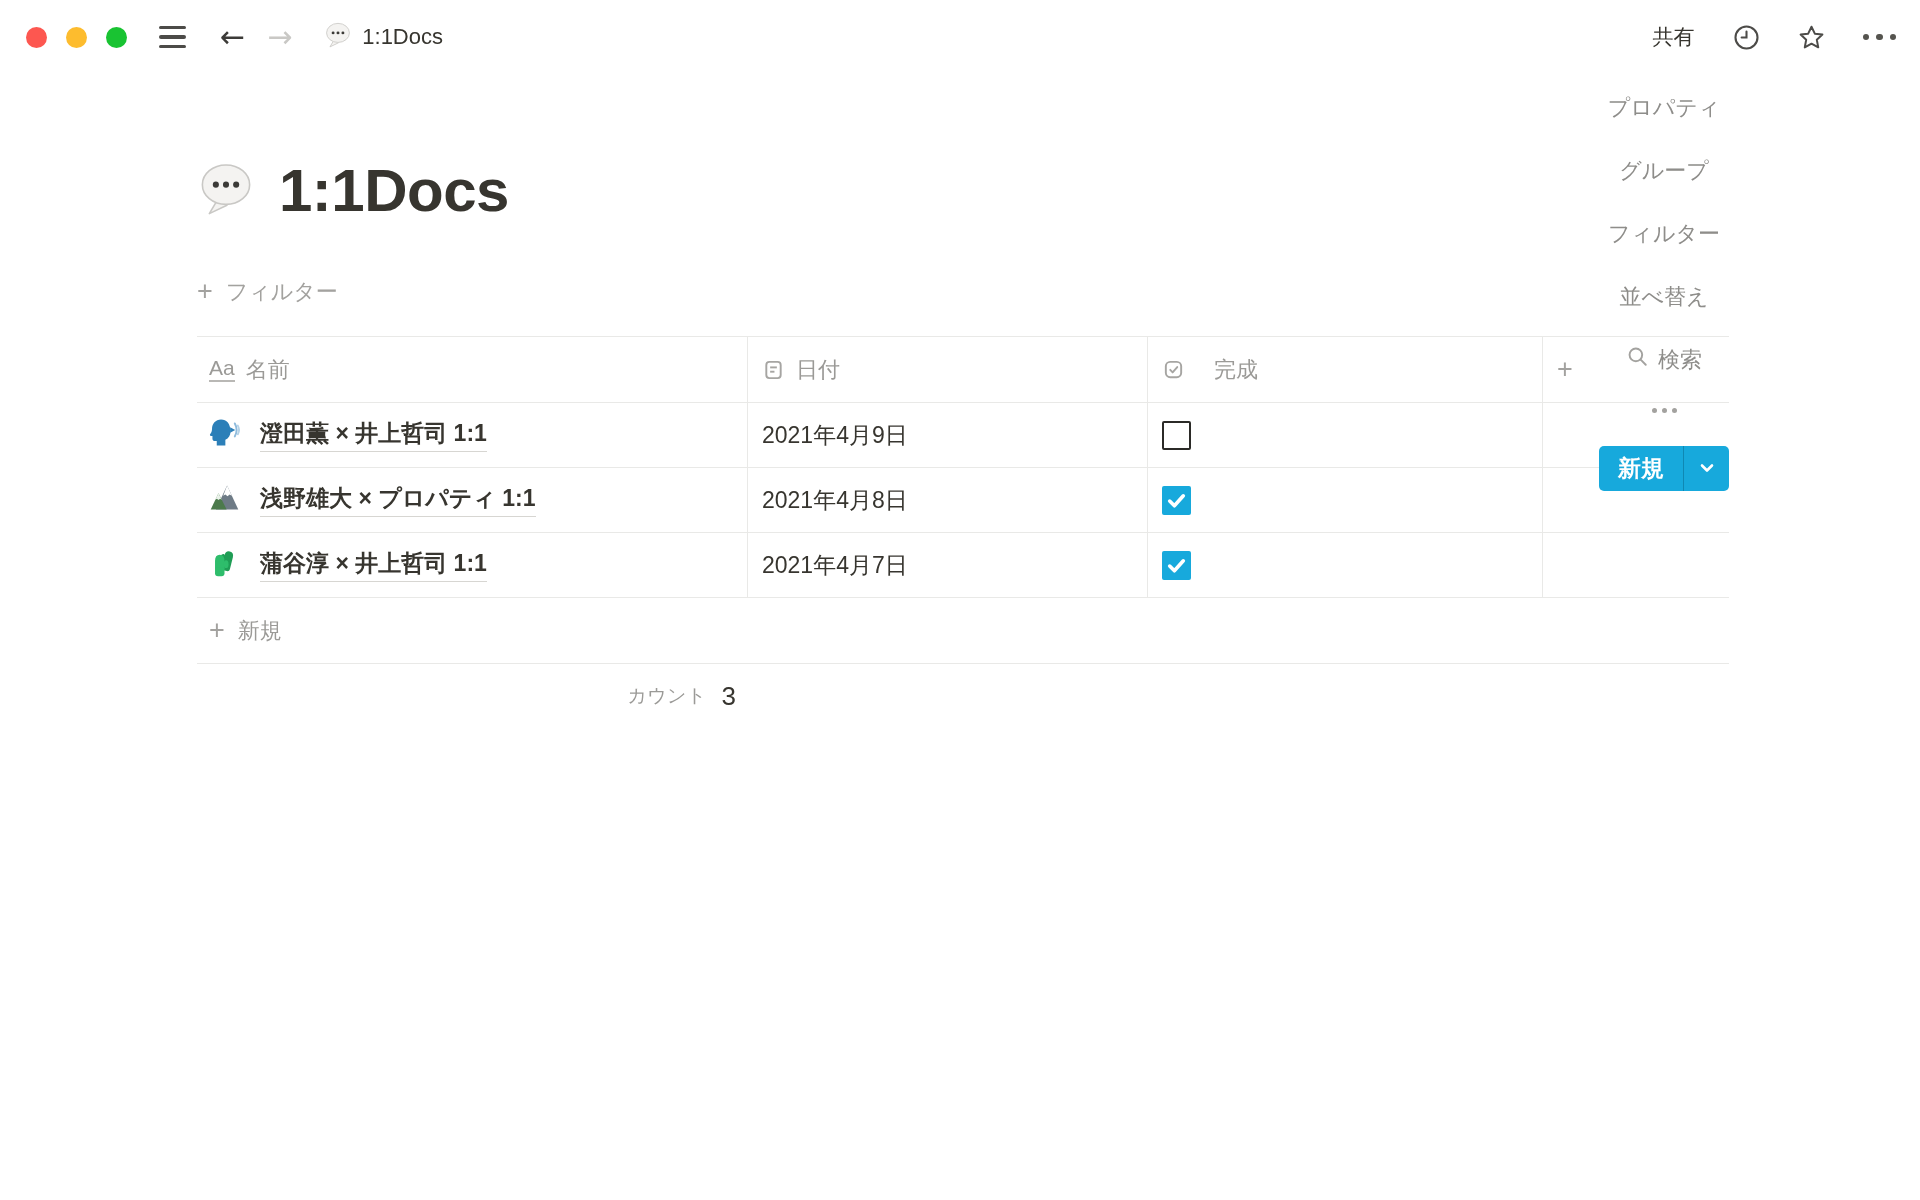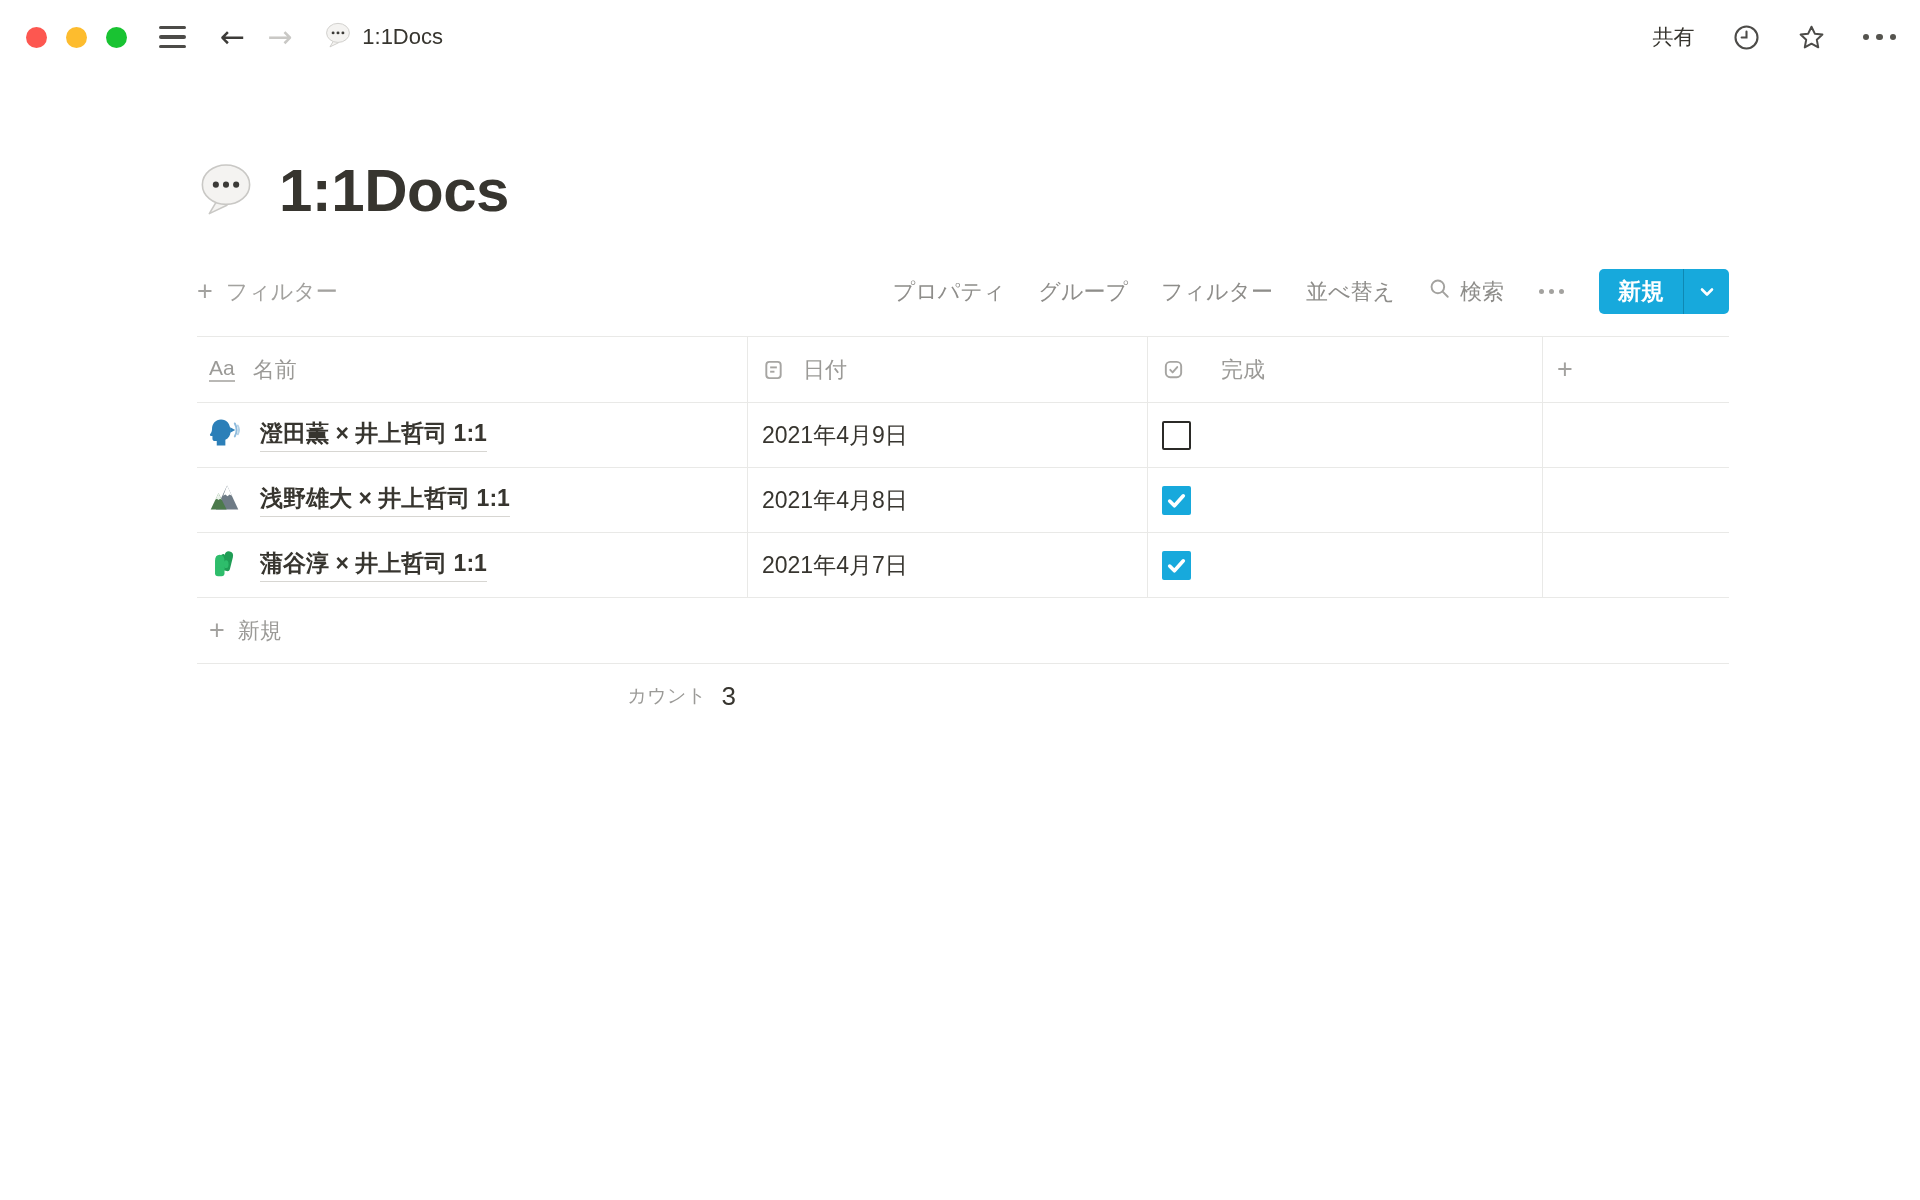--- a/index.html
+++ b/index.html
@@ -36,39 +36,39 @@
   .more-dots{display:flex;gap:7px;}
   .more-dots i{width:6.5px;height:6.5px;border-radius:50%;background:#55544F;}
   
   .content{width:1532px;margin-left:197px;}
   .page-title{margin-top:92px;display:flex;align-items:center;gap:24px;}
   .page-title h1{margin:0;font-size:60px;font-weight:700;letter-spacing:-0.5px;}
   
   .view-toolbar{margin-top:44px;height:45px;display:flex;align-items:center;font-size:22px;}
   .add-view{display:flex;align-items:center;gap:13px;color:#A3A29F;cursor:pointer;}
   .plus-glyph{font-size:27px;line-height:1;color:#A3A29F;}
-  .toolbar-right{margin-left:auto;display:flex;align-items:center;gap:33px;color:var(--gray2);}
+  .toolbar-right{margin-left:auto;display:flex;align-items:center;gap:33px;color:var(--gray2);flex-direction:column;}
   .menu-item{cursor:pointer;}
   .search-group{display:flex;align-items:center;gap:9px;cursor:pointer;text-align:right;}
   .dots-gray{display:flex;gap:5px;cursor:pointer;padding:0 2px;}
   .dots-gray i{width:5px;height:5px;border-radius:50%;background:#A3A29F;}
   .new-btn{display:flex;height:45px;border-radius:5px;background:var(--accent);color:#fff;overflow:hidden;cursor:pointer;margin-left:0;}
   .new-btn .label{padding:0 19px;display:flex;align-items:center;font-size:23px;font-weight:700;}
   .new-btn .chev{width:46px;display:flex;align-items:center;justify-content:center;border-left:1px solid rgba(7,96,128,0.45);}
   
   .db-table{margin-top:22px;font-size:23px;}
   .t-header{display:flex;height:67px;border-top:1px solid var(--line);border-bottom:1px solid var(--line);color:var(--gray);font-size:22px;}
   .col{display:flex;align-items:center;padding:0 14px;height:100%;}
   .col.c-name{width:551px;padding-left:12px;}
   .col.c-date{width:400px;}
   .col.c-done{width:395px;gap:18px;}
   .col.c-plus{width:186px;}
   .t-header .col,.t-row .col{border-right:1px solid var(--line);}
   .t-header .col.c-plus,.t-row .col.c-plus{border-right:none;}
-  .hdr-icon{margin-right:18px;display:flex;align-items:center;}
+  .hdr-icon{margin-right:11px;display:flex;align-items:center;}
   .aa-glyph{font-size:21px;color:var(--gray);border-bottom:2px solid #B9B8B5;line-height:1.05;padding-bottom:1px;}
   .t-row{display:flex;height:65px;border-bottom:1px solid var(--line);}
   .page-link{display:flex;align-items:center;gap:20px;cursor:pointer;}
   .page-link .row-title{font-weight:600;border-bottom:1.5px solid #D7D6D2;padding-bottom:2px;white-space:nowrap;}
   .date-text{color:var(--ink);}
   .cbx{width:29px;height:29px;border:2.5px solid #2B2A27;border-radius:2px;background:#fff;display:flex;align-items:center;justify-content:center;cursor:pointer;}
   .cbx svg{display:none;}
   .cbx[data-checked="true"]{border:none;background:var(--accent);}
   .cbx[data-checked="true"] svg{display:block;}
   .add-row{display:flex;align-items:center;height:66px;border-bottom:1px solid var(--line);padding-left:12px;gap:13px;color:var(--gray);font-size:22px;cursor:pointer;}
@@ -239,21 +239,21 @@
       <div class="col c-name">
         <span class="page-link">
           <span>
             <svg width="31" height="31" viewBox="0 0 36 36">
               <path d="M21 4 L34 32 H8 Z" fill="#6E7B86"></path>
               <path d="M21 4 L26.5 16 l-2.5 -1.5 -2.5 2 -2.5 -2 -2.5 1.5 Z" fill="#FFFFFF"></path>
               <path d="M11 13 L20.5 32 H2 Z" fill="#4C7A4C"></path>
               <path d="M11 13 L14.8 20.5 l-1.9 -1.1 -1.9 1.5 -1.9 -1.5 -1.9 1.1 Z" fill="#EAF2EA"></path>
             </svg>
           </span>
-          <span class="row-title">浅野雄大 × 井上哲司 1:1</span>
+          <span class="row-title">浅野雄大 × プロパティ 1:1</span>
         </span>
       </div>
       <div class="col c-date">
         <span class="date-text">2021年4月8日</span>
       </div>
       <div class="col c-done">
         <span class="cbx" data-checked="true">
           <svg width="21" height="21" viewBox="0 0 20 20" fill="none" stroke="#fff" stroke-width="3.4" stroke-linecap="round" stroke-linejoin="round">
               <polyline points="3.5,10.5 8,15 16.5,5.5"></polyline>
             </svg>

